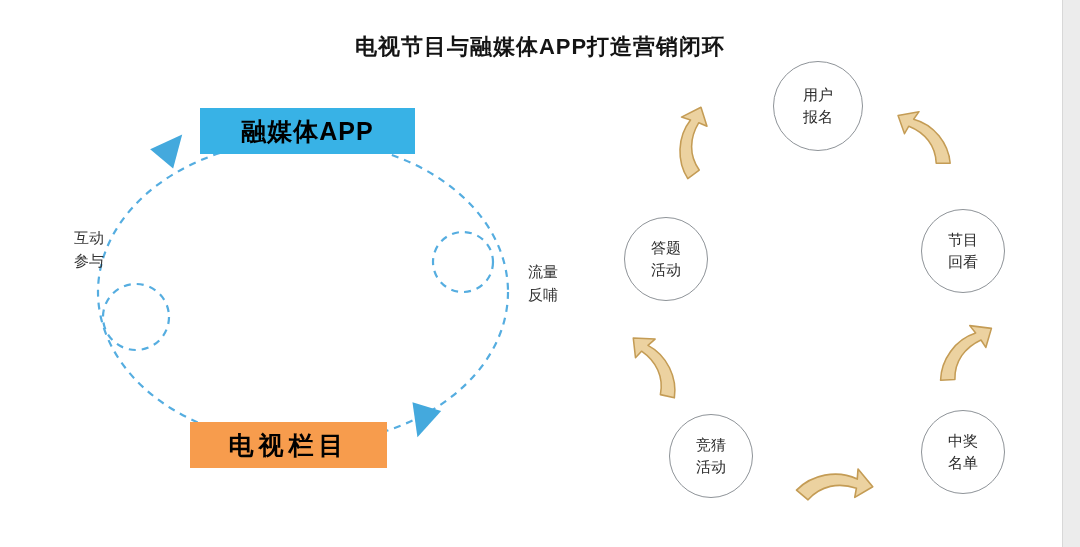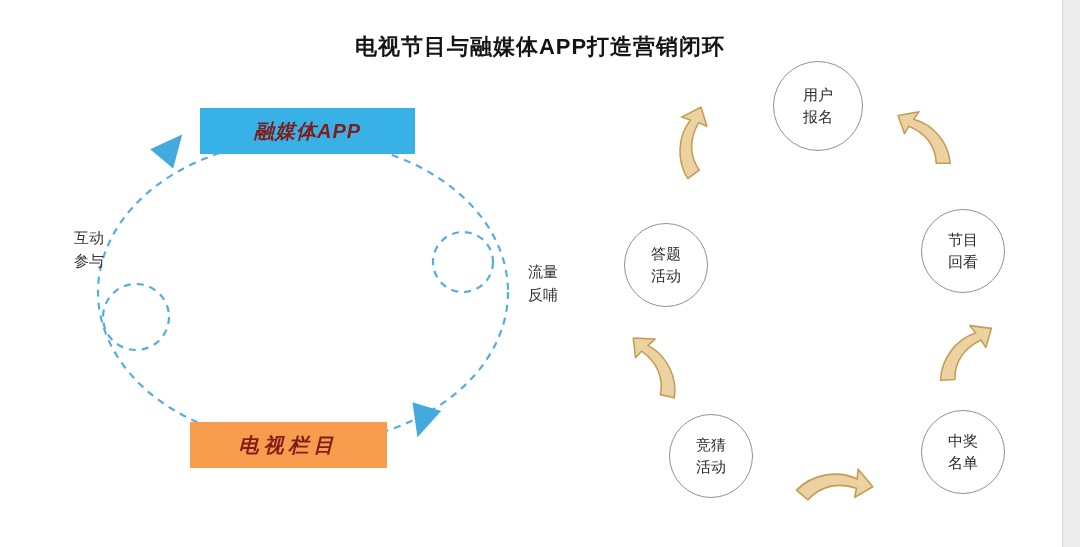--- a/index.html
+++ b/index.html
@@ -11,21 +11,21 @@
     font-size:22px; font-weight:800; color:#141414; letter-spacing:1px;
   }
 
   
   .loop-svg { position:absolute; left:30px; top:85px; width:540px; height:430px; z-index:1; }
   .dash { fill:none; stroke:var(--dash-blue,#55ADE0); stroke-width:2.2; stroke-dasharray:7 6; }
   .arrowhead { fill:var(--arrowhead-blue,#44A9DD); stroke:none; }
 
   .box {
     position:absolute; display:flex; align-items:center; justify-content:center;
-    color:#7f1d1d; font-size:20px; font-weight:700; z-index:2;font-style:italic;
+    color:#000000; font-size:25px; font-weight:700; z-index:2;
   }
   .box.blue   { left:200px; top:108px; width:215px; height:46px; background:var(--box-blue,#38B2E6); letter-spacing:1px; }
   .box.orange { left:190px; top:422px; width:197px; height:46px; background:var(--box-orange,#F79C4D); letter-spacing:5px; }
 
   .side-label {
     position:absolute; font-size:15px; line-height:23px; color:#333;
     white-space:pre-line; z-index:2;
   }
   .side-label.left  { left:42px;  top:226px;margin-left:32px; }
   .side-label.right { left:528px; top:260px; }
@@ -34,21 +34,21 @@
   .step-circle {
     position:absolute; background:#fff; border:1.5px solid var(--circle-border,#8E9398);
     border-radius:50%; display:flex; align-items:center; justify-content:center;
     text-align:center; font-size:15px; line-height:22px; color:#2b2b2b;
     white-space:pre-line; box-sizing:border-box; z-index:2;
   }
   #step1 { left:773px; top:61px;  width:90px; height:90px; }
   #step2 { left:921px; top:209px; width:84px; height:84px; }
   #step3 { left:921px; top:410px; width:84px; height:84px; }
   #step4 { left:669px; top:414px; width:84px; height:84px; }
-  #step5 { left:624px; top:223px; width:84px; height:84px; }
+  #step5 { left:624px; top:217px; width:84px; height:84px; }
 
   .tan-arrow {
     position:absolute; z-index:1;
     fill:var(--arrow-tan,#ECD2A0); stroke:var(--arrow-tan-stroke,#C49C55);
     stroke-width:2; stroke-linejoin:round; stroke-linecap:round;
   }
   #arr1 { left:666px; top:104px; width:52px; height:78px; transform:rotate(8deg); }
   #arr2 { left:900px; top:100px; width:52px; height:76px; transform:rotate(-45deg) scaleX(-1); }
   #arr3 { left:938px; top:314px; width:52px; height:78px; transform:rotate(42deg); }
   #arr4 { left:806px; top:445px; width:56px; height:82px; transform:rotate(85deg); }

